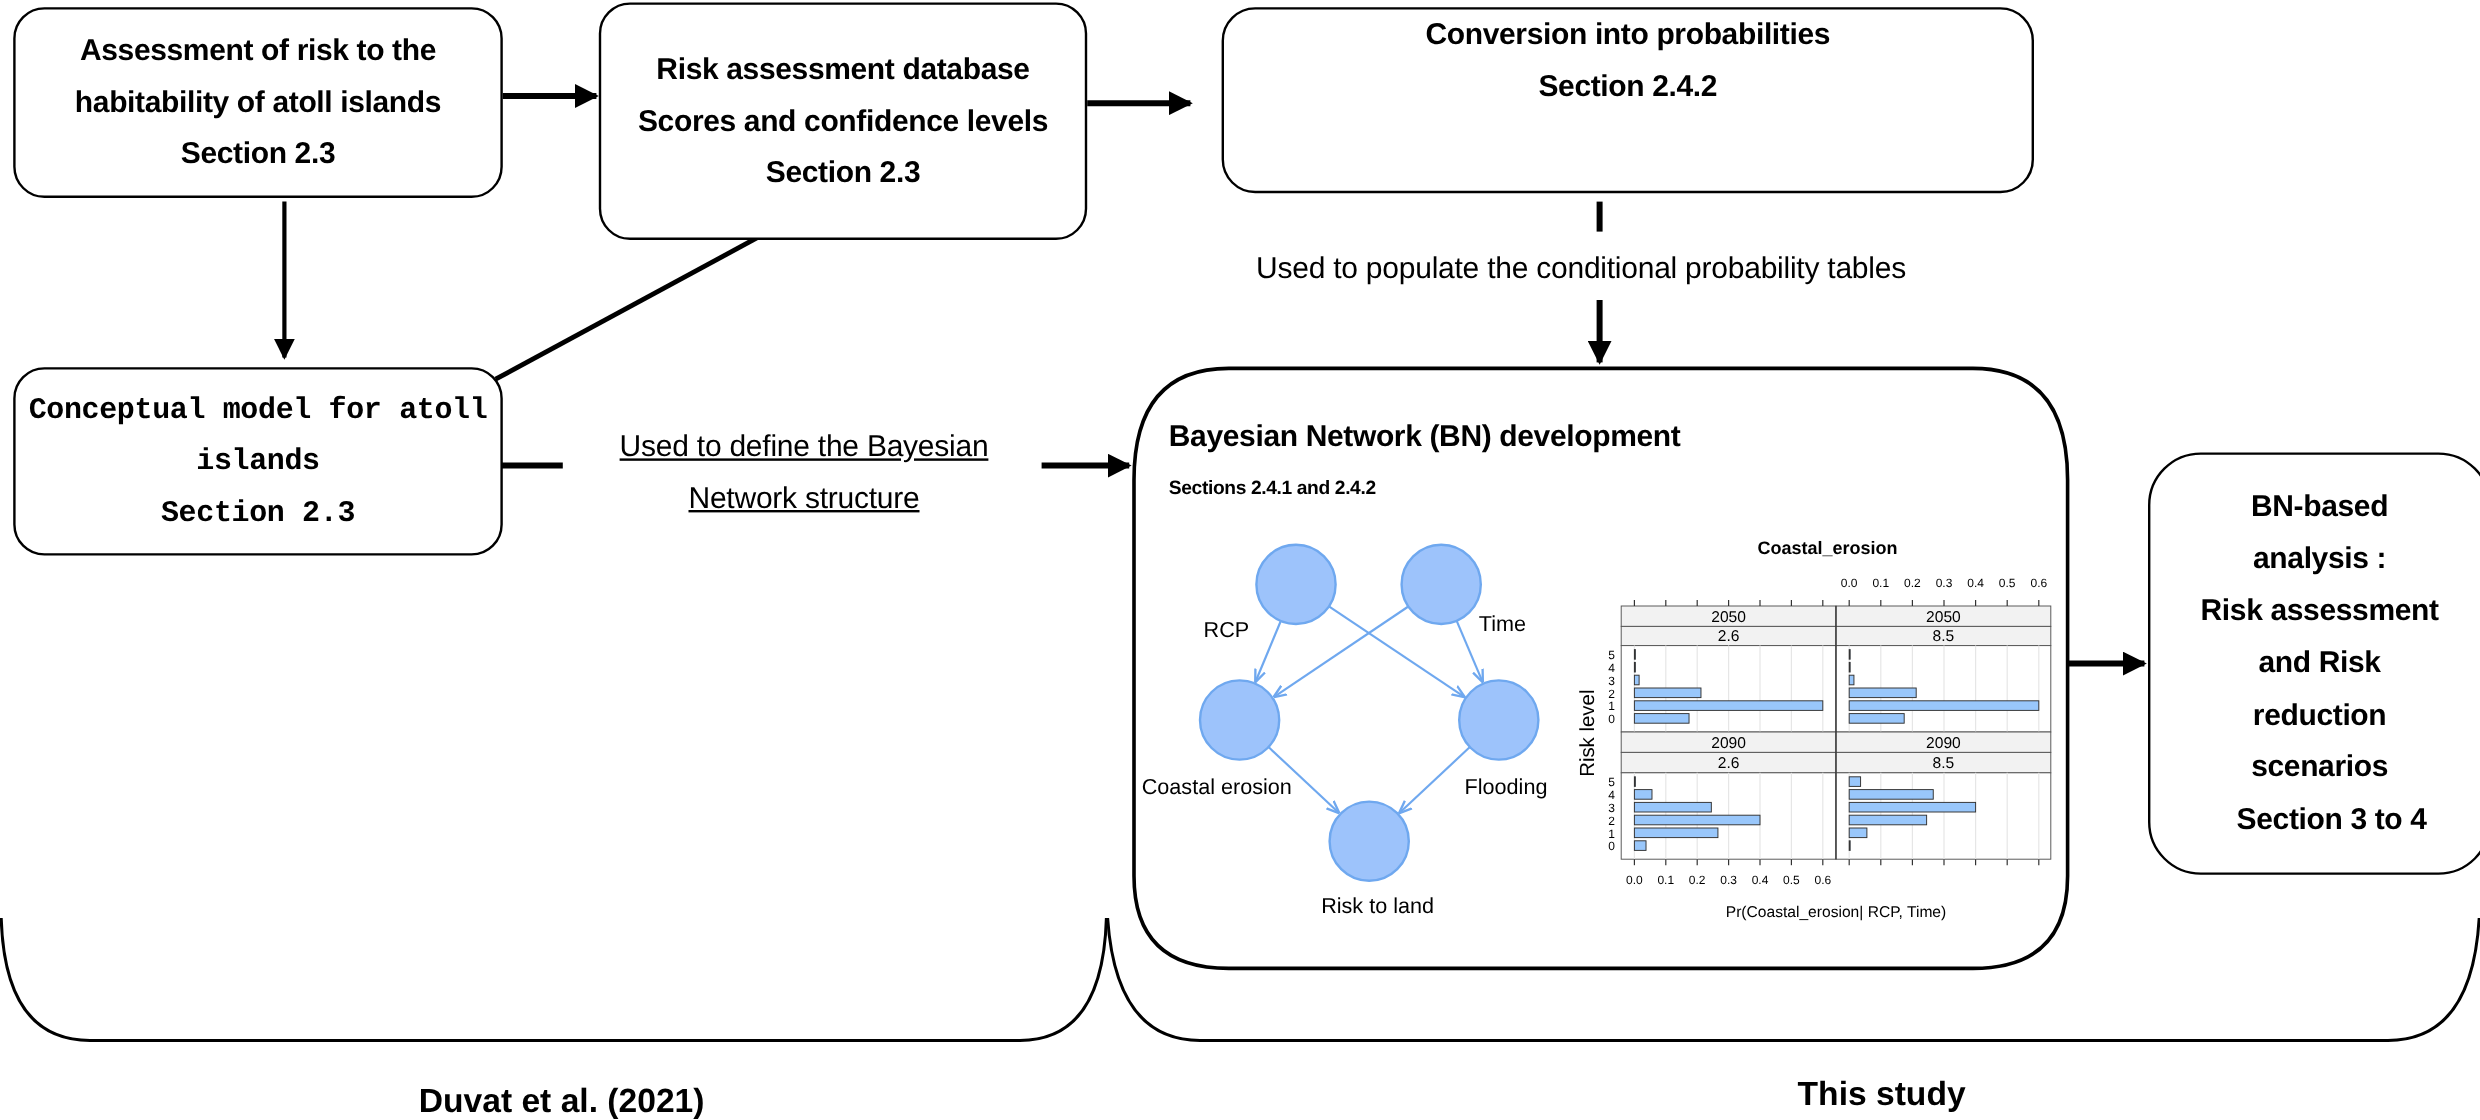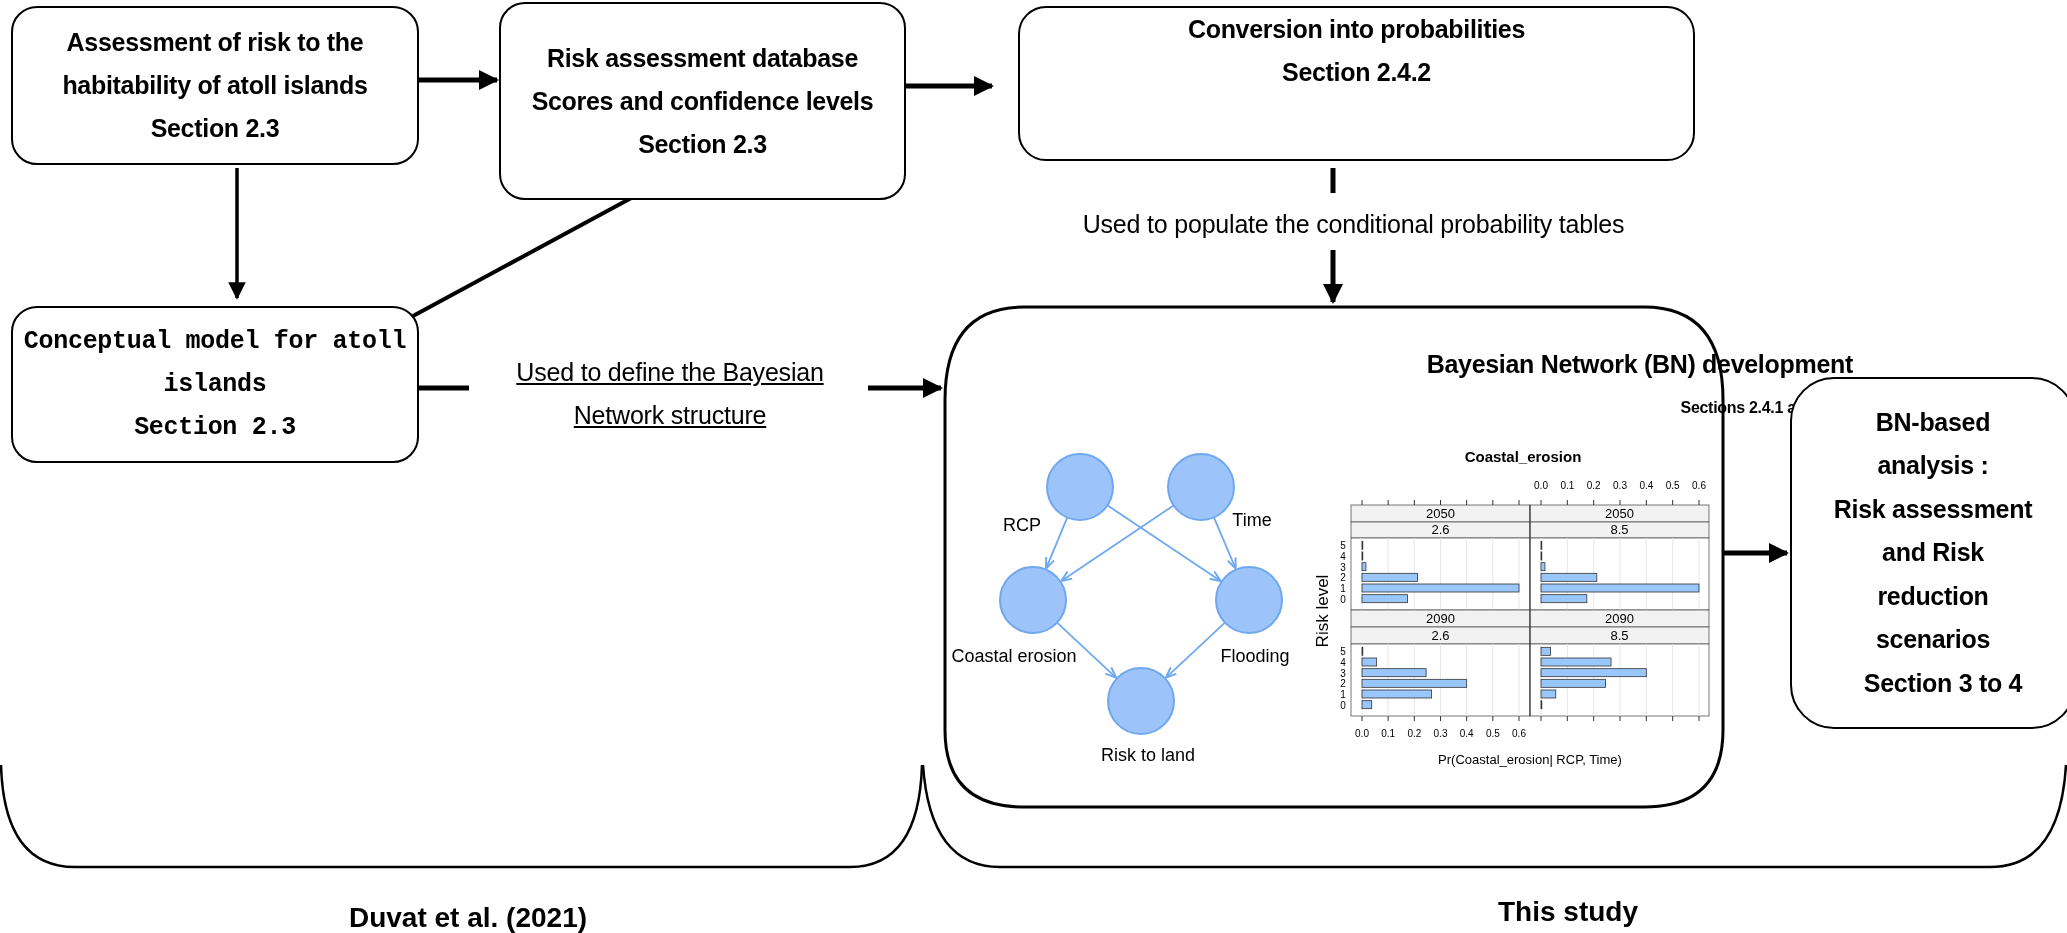--- a/index.html
+++ b/index.html
@@ -65,40 +65,40 @@
   <div class="ln">Conversion into probabilities</div>
   <div class="ln">Section 2.4.2</div>
 </div>
 
 <div class="box" style="left:11px;top:306px;width:408px;height:157px;border-radius:26px;font-family:Liberation Mono, monospace;">
   <div class="ln">Conceptual model for atoll</div>
   <div class="ln">islands</div>
   <div class="ln">Section 2.3</div>
 </div>
 
-<div style="position:absolute;left:945px;top:343px;width:908px;text-align:right;">
+<div style="position:absolute;left:974px;top:343px;width:908px;text-align:left;">
   <div style="font-weight:bold;font-size:25px;line-height:43px;letter-spacing:-0.3px;">Bayesian Network (BN) development</div>
   <div style="font-weight:bold;font-size:16px;line-height:43px;letter-spacing:-0.3px;">Sections 2.4.1 and 2.4.2</div>
 </div>
 
 <div class="box" style="left:1790px;top:377px;width:286px;height:352px;border-radius:44px;">
   <div class="ln" style="line-height:43.5px;">BN-based</div>
   <div class="ln" style="line-height:43.5px;">analysis :</div>
   <div class="ln" style="line-height:43.5px;">Risk assessment</div>
   <div class="ln" style="line-height:43.5px;">and Risk</div>
   <div class="ln" style="line-height:43.5px;">reduction</div>
   <div class="ln" style="line-height:43.5px;">scenarios</div>
   <div class="ln" style="line-height:43.5px;margin-left:20px;">Section 3 to 4</div>
 </div>
 
 <div class="lbl" style="left:480px;top:351px;width:380px;text-decoration:underline;">
   <div>Used to define the Bayesian</div>
   <div>Network  structure</div>
 </div>
-<div class="lbl" style="left:1020px;top:203px;width:667px;">Used to populate the conditional probability tables</div>
+<div class="lbl" style="left:984px;top:203px;width:667px;">Used to populate the conditional probability tables</div>
 
 <div class="brace-label" style="left:468px;top:902px;">Duvat et al. (2021)</div>
 <div class="brace-label" style="left:1568px;top:896px;">This study</div>
 
 <svg class="overlay" width="2067" height="933">
   <defs>
     <marker id="bah" viewBox="0 0 10 10" refX="9" refY="5" markerWidth="6" markerHeight="6" orient="auto">
       <path d="M0,1 L10,5 L0,9" fill="none" stroke="#6fa8ef" stroke-width="1.8"></path>
     </marker>
   </defs>

